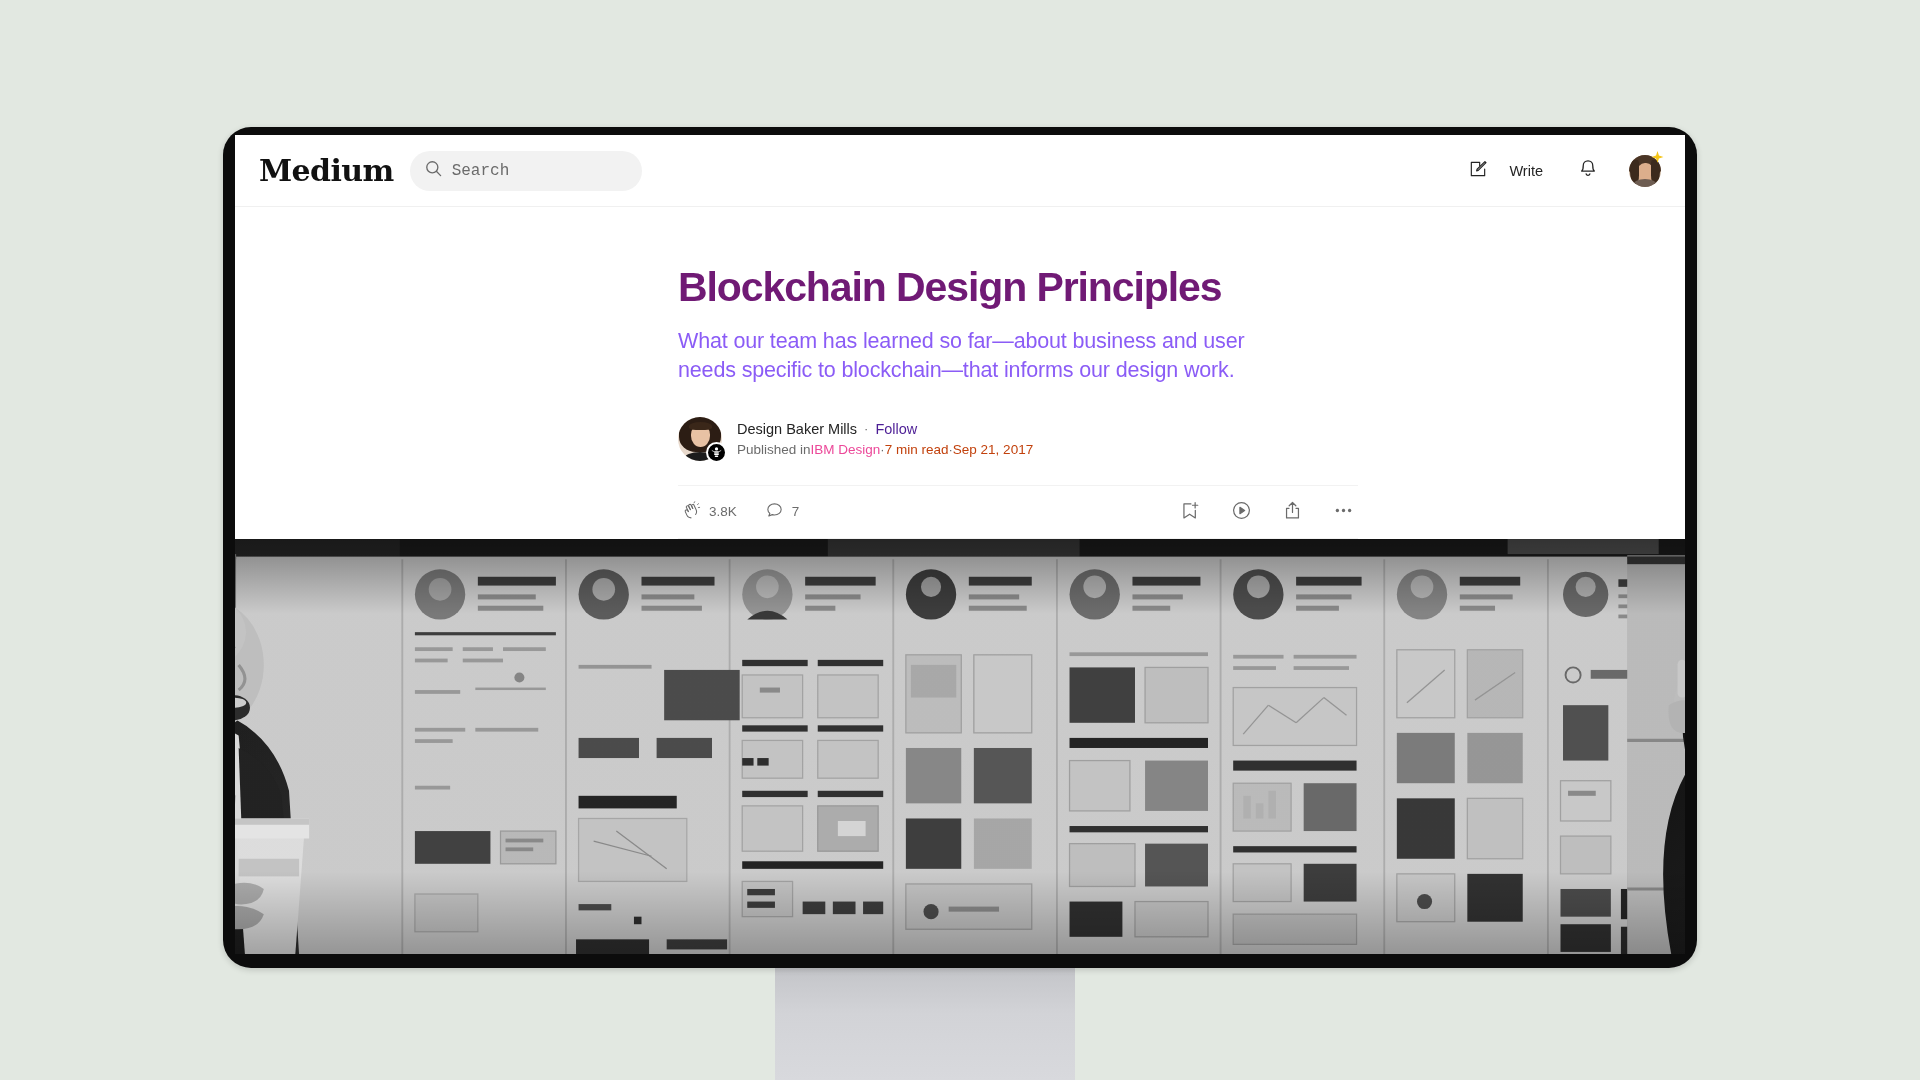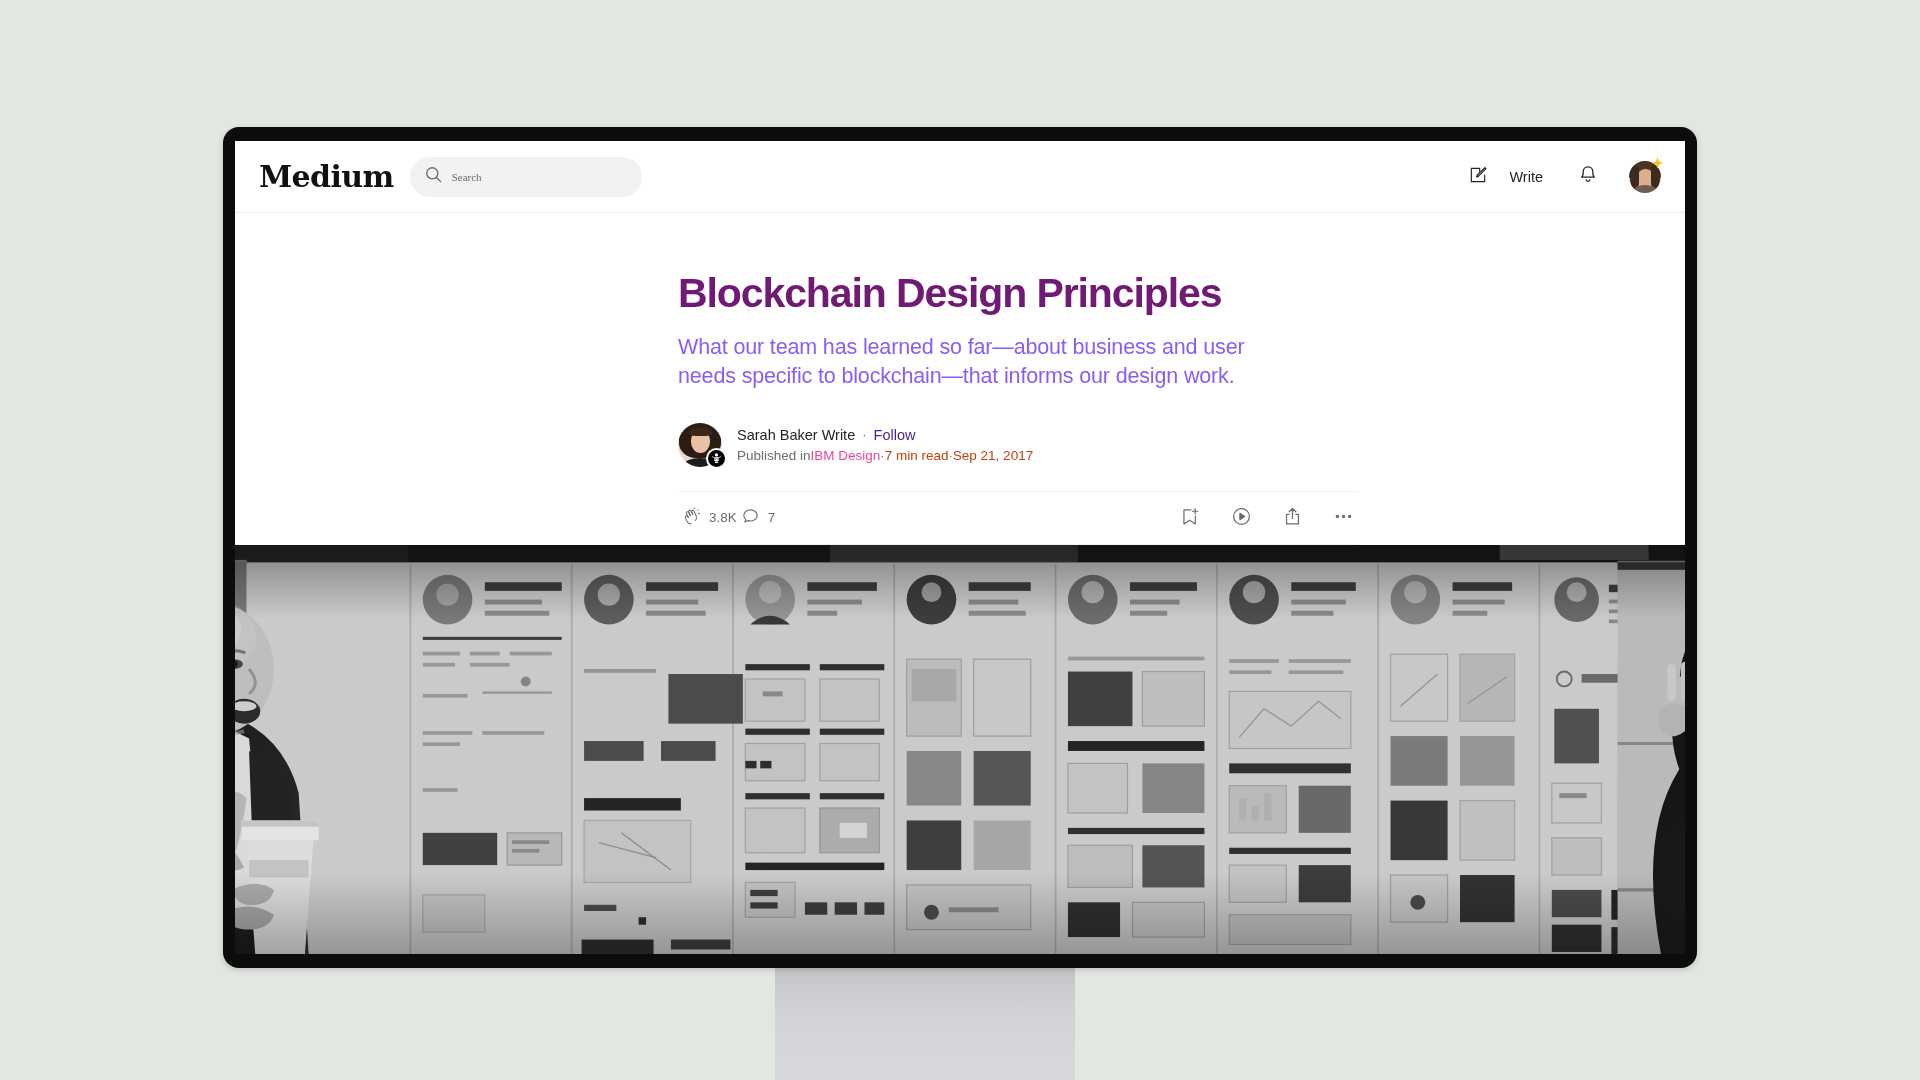--- a/index.html
+++ b/index.html
@@ -34,22 +34,22 @@
     background: rgba(0,0,0,0.12);
   }
 
   #monitor-frame {
     position: absolute;
     left: 223px;
     top: 127px;
     width: 1474px;
     height: 841px;
     background: #0c0c0c;
-    border-radius: 16px;
-    padding: 14px 12px 14px 12px;
+    border-radius: 28px;
+    padding: 8px 12px 14px 12px;
     box-shadow: 0 2px 6px rgba(0,0,0,0.16);
   }
 
   #screen {
     width: 100%;
     height: 100%;
     background: #ffffff;
     overflow: hidden;
     position: relative;
     display: flex;
@@ -86,22 +86,22 @@
     display: flex;
     align-items: center;
     padding: 0 14px;
     gap: 9px;
   }
   #search-box svg { flex: 0 0 auto; }
   #search-input {
     border: none;
     background: transparent;
     outline: none;
-    font-family: Liberation Serif, serif;
-    font-size: 11px;
+    font-family: Liberation Mono, monospace;
+    font-size: 16px;
     color: #000000;
     width: 100%;
   }
   #search-input::placeholder { color: #6b6b6b; }
 
   #nav-right {
     margin-left: auto;
     display: flex;
     align-items: center;
     gap: 26px;
@@ -259,21 +259,21 @@
   #action-bar {
     margin-top: 24px;
     width: 680px;
     height: 54px;
     border-top: 1px solid #f2f2f2;
     border-bottom: 1px solid #f2f2f2;
     display: flex;
     align-items: center;
     padding: 0 2px;
   }
-  #action-left { display: flex; align-items: center; }
+  #action-left { display: flex; align-items: center; gap: 24px; }
   .action-stat {
     display: flex; align-items: center; gap: 8px;
     background: none; border: none; cursor: pointer;
     font-family: "Liberation Sans", sans-serif;
     font-size: 13.5px; color: #6b6b6b; padding: 2px;
   }
   #action-right { margin-left: auto; display: flex; align-items: center; gap: 26px; }
   .action-icon-btn {
     background: none; border: none; cursor: pointer;
     padding: 2px; display: flex; align-items: center;
@@ -373,21 +373,21 @@
                 <rect x="7.5" y="9.5" width="9" height="3" rx="1.2"></rect>
                 <rect x="7.5" y="13.6" width="9" height="3" rx="1.2"></rect>
                 <rect x="8.8" y="17.7" width="6.4" height="2.6" rx="1.2"></rect>
                 <path d="M4 8.5 L7.5 10.5 M20 8.5 L16.5 10.5" stroke="#ffffff" stroke-width="1.3" stroke-linecap="round"></path>
               </svg>
             </span>
           </div>
 
           <div id="byline-text">
             <div id="byline-row1">
-              <span id="author-name">Sarah Baker Write</span>
+              <span id="author-name">Design Baker Mills</span>
               <span class="dot-sep">·</span>
               <span id="follow-link">Follow</span>
             </div>
             <div id="byline-row2">
               <span>Published in</span>
               <span id="pub-name">IBM Design</span>
               <span class="dot-sep">·</span>
               <span id="read-time">7 min read</span>
               <span class="dot-sep">·</span>
               <span id="pub-date">Sep 21, 2017</span>

